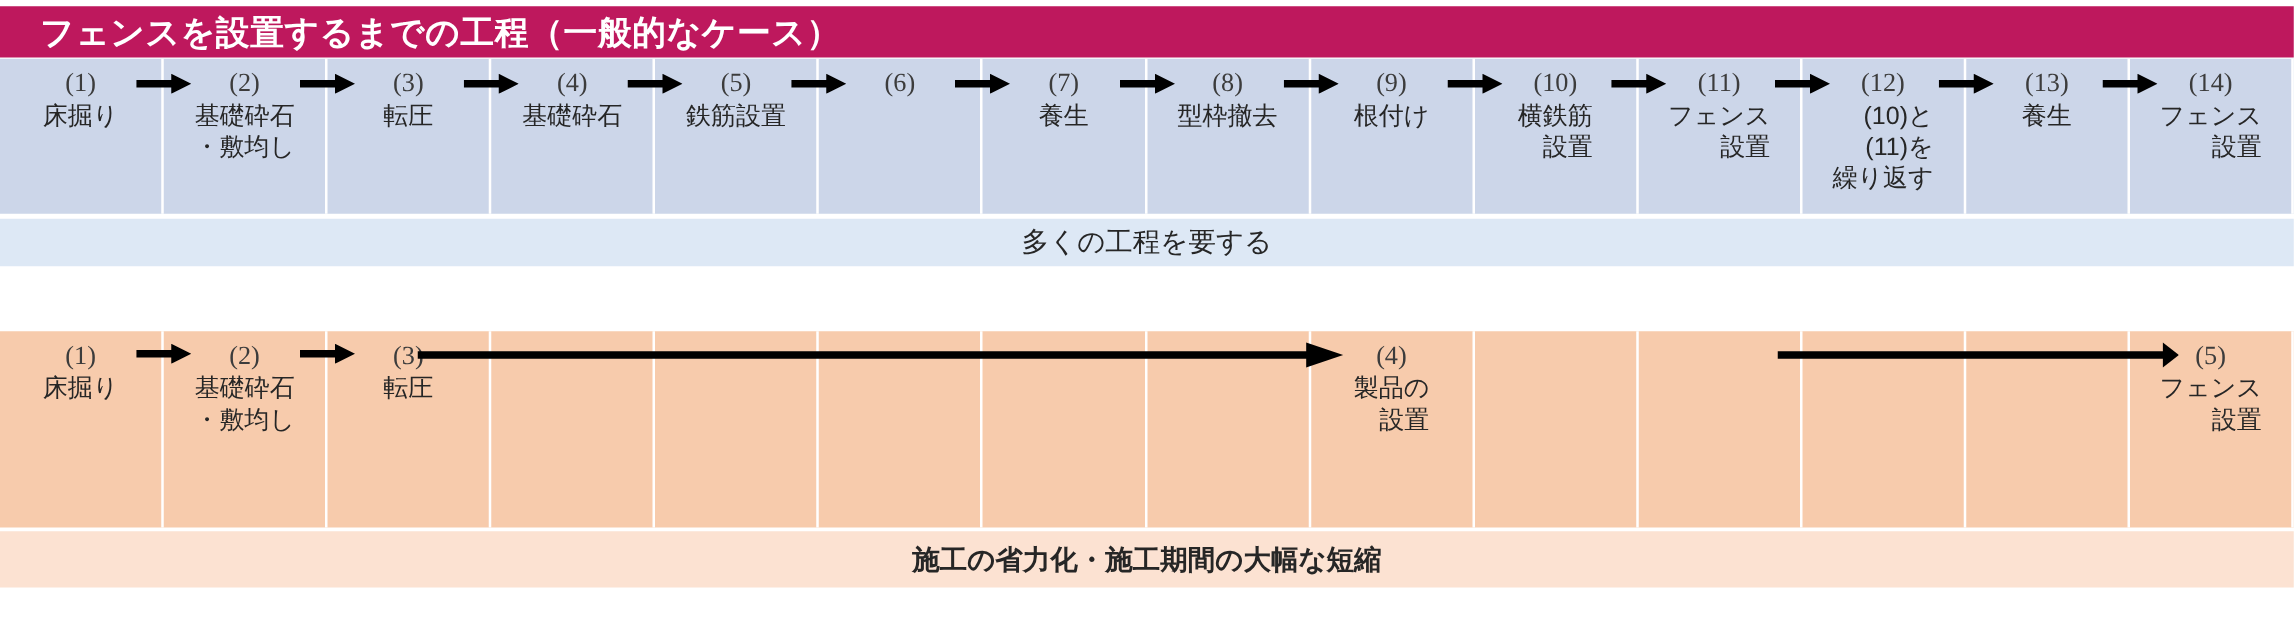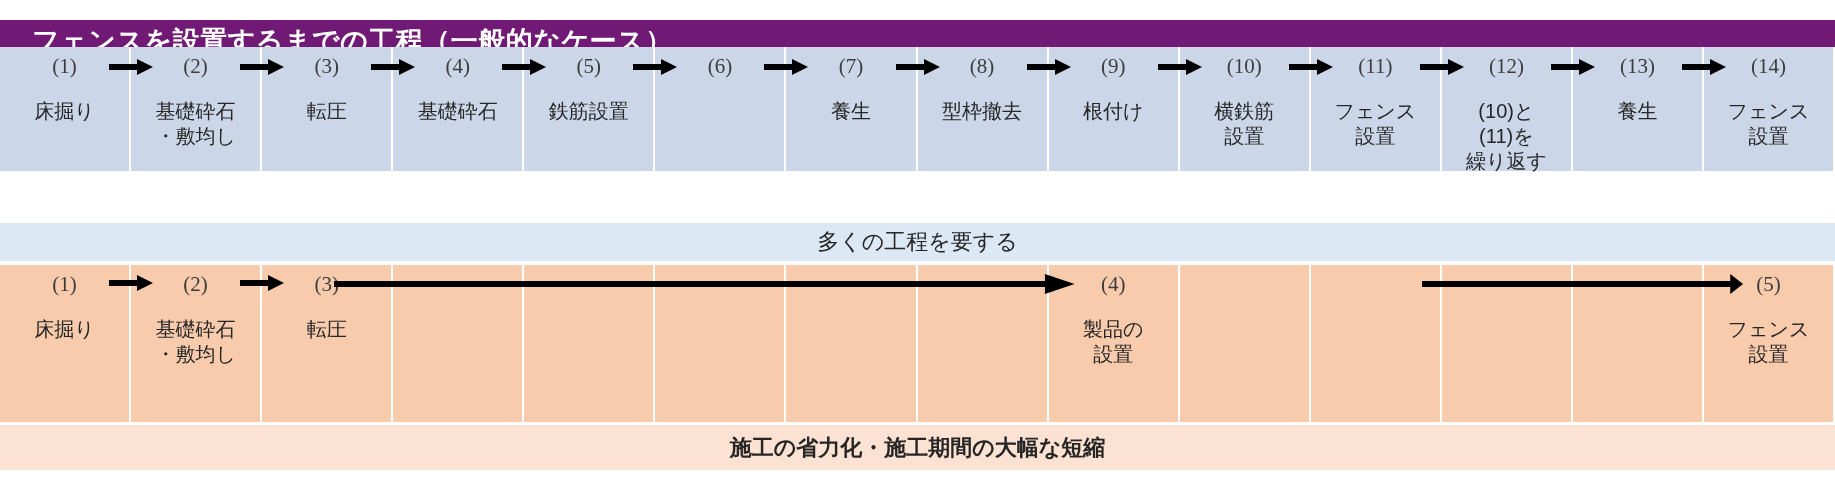--- a/index.html
+++ b/index.html
@@ -13,21 +13,21 @@
   .page{position:relative;width:1835px;height:496px;}
 
   
   .band-title{
     position:absolute;left:0;width:1835px;height:41px;
     display:flex;align-items:center;
     box-sizing:border-box;padding-left:20px;
     color:#ffffff;font-weight:bold;font-size:27px;letter-spacing:0.5px;
     white-space:nowrap;
   }
-  .band-title.blue{top:20px;background:#701a75;padding-left:32px;}
+  .band-title.blue{top:5px;background:#be185d;padding-left:32px;}
   .band-title.orange{top:222px;background:#e8701a;}
 
   
   .flow{
     position:absolute;left:0;width:1835px;
     display:flex;box-sizing:border-box;
   }
   .flow.top{top:47px;height:124px;background:#ccd6e9;}
   .flow.bottom{top:265px;height:157px;background:#f7cbac;}
 
@@ -39,22 +39,22 @@
     border-right:2px solid #ffffff;
   }
   .cell:last-child{border-right:none;}
 
   .step-num{
     font-size:21px;color:#3c3c3c;line-height:26px;
     font-family:"Liberation Serif","DejaVu Serif",serif;
     white-space:nowrap;
   }
   .step-label{
-    font-size:20px;color:#262626;line-height:25px;text-align:center;
-    margin-top:20px;white-space:pre-line;
+    font-size:20px;color:#262626;line-height:25px;text-align:right;
+    margin-top:2px;white-space:pre-line;
   }
 
   
   .arrow-s{
     position:absolute;top:12px;
     width:44px;height:16px;pointer-events:none;
   }
   .arrow-s svg{display:block;width:44px;height:16px;}
 
   
@@ -62,21 +62,21 @@
     position:absolute;height:22px;pointer-events:none;
   }
   .arrow-long svg{display:block;height:22px;width:100%;}
 
   
   .summary{
     position:absolute;left:0;width:1835px;
     display:flex;align-items:center;justify-content:center;
     font-size:22px;color:#262626;
   }
-  .summary.blue{top:175px;height:38px;background:#dde8f5;margin-top:48px;}
+  .summary.blue{top:175px;height:38px;background:#dde8f5;}
   .summary.orange{top:425px;height:45px;background:#fce2d2;font-weight:bold;}
 </style>
 </head>
 <body>
 
 <div class="page">
 
   <div class="band-title blue">フェンスを設置するまでの工程（一般的なケース）</div>
 
   <div class="flow top" id="flow-top">

